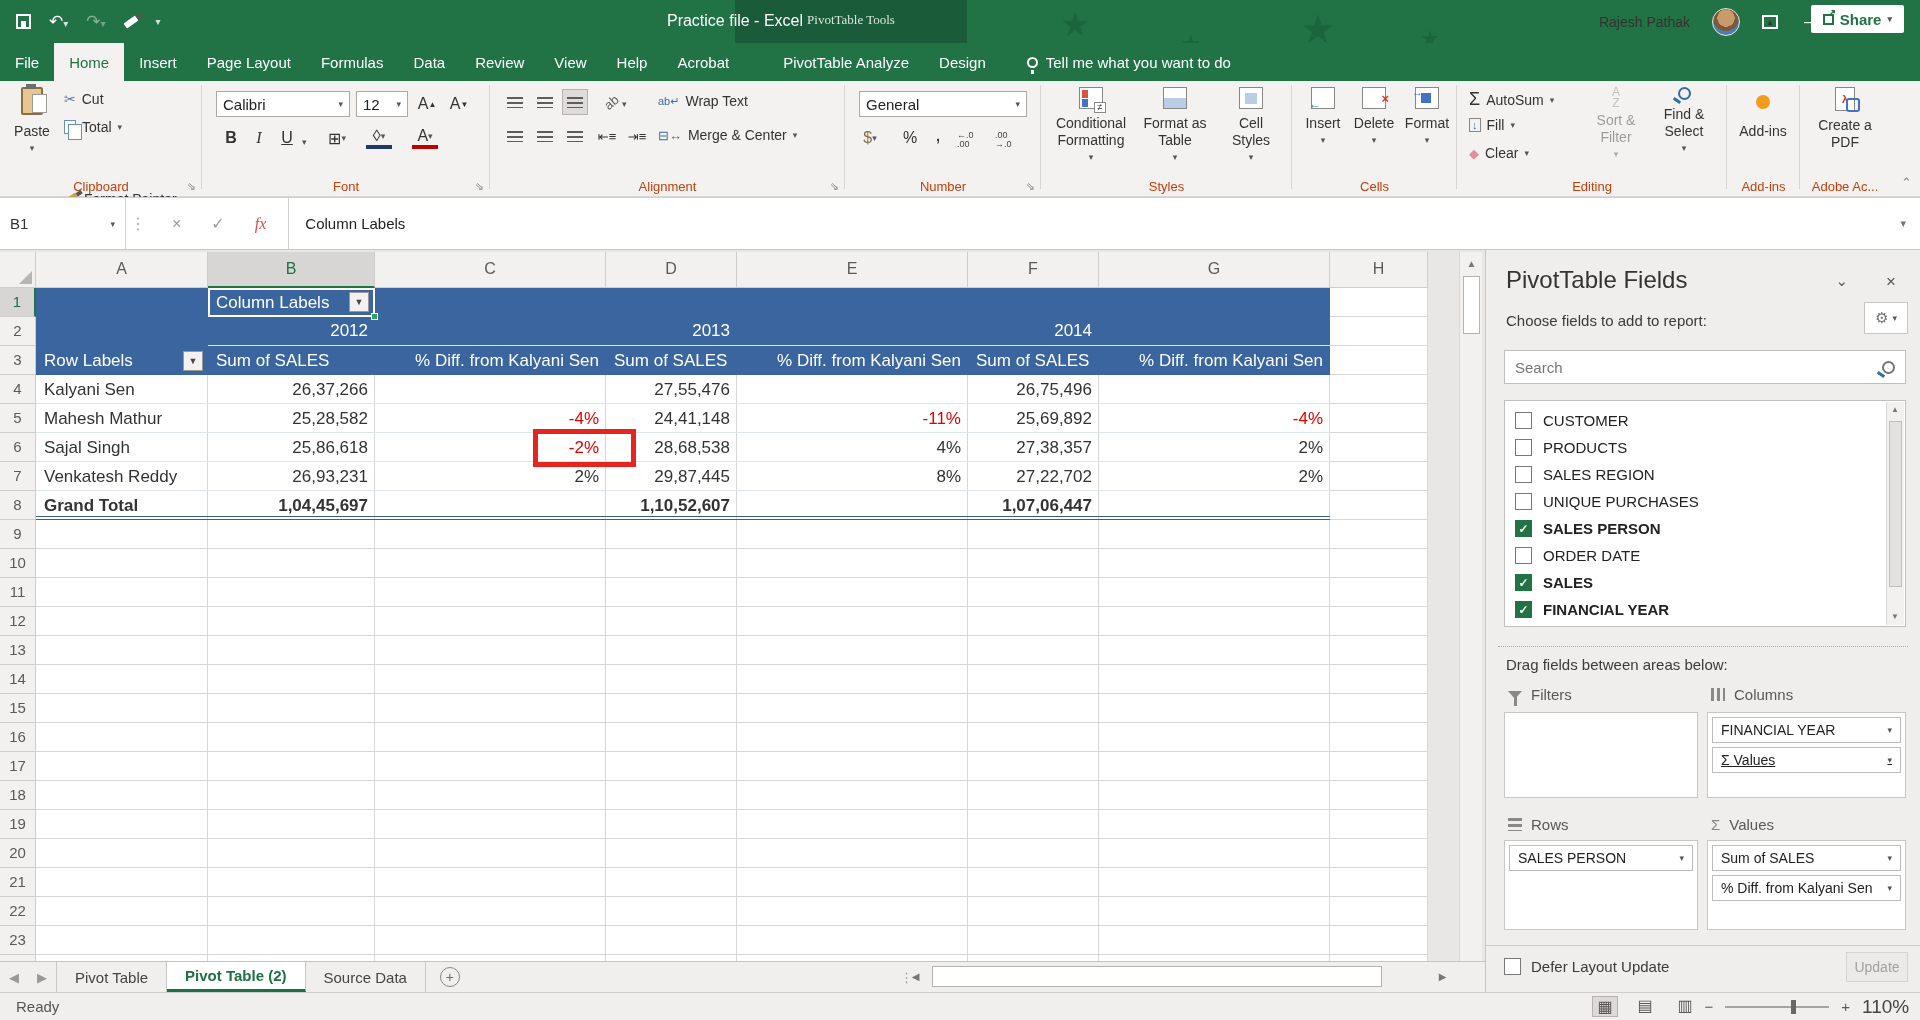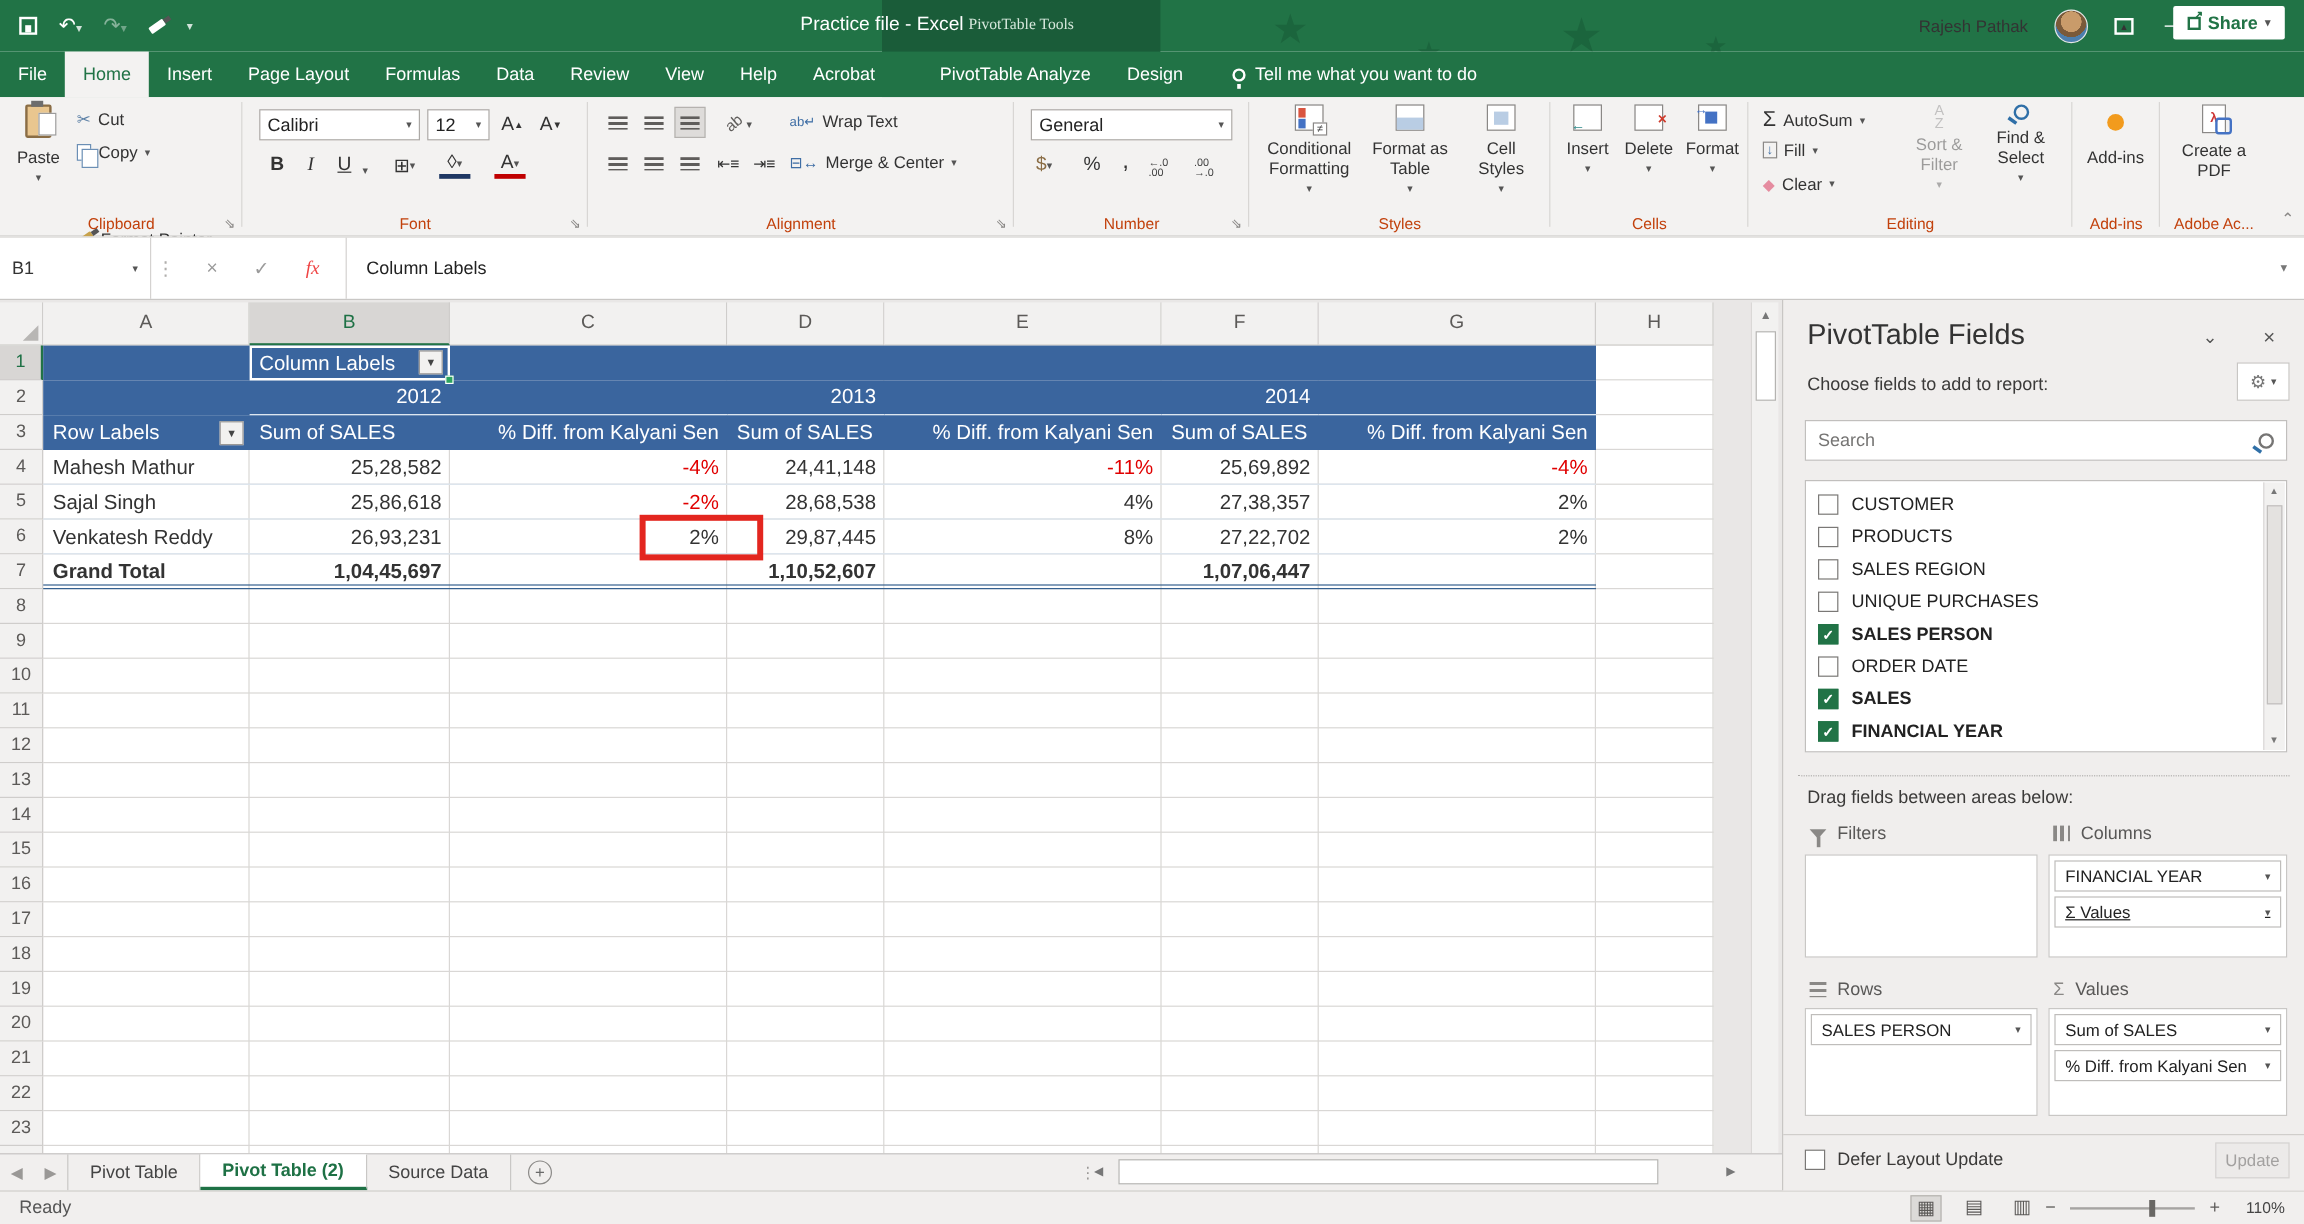--- a/index.html
+++ b/index.html
@@ -118,21 +118,21 @@
   #hscroll{position:absolute;left:906px;top:3px;width:546px;height:24px;}
   #hthumb{position:absolute;left:26px;top:1px;width:450px;height:21px;background:#fff;border:1px solid #b5b3b1;}
   
   #statusbar{top:992px;left:0;width:1920px;height:28px;background:#f1efee;border-top:1px solid #d0cecb;display:flex;align-items:center;position:absolute;font-size:15px;color:#555;}
   #views{position:absolute;right:222px;display:flex;gap:14px;font-size:16px;color:#5c5a58;}
   .vic{width:26px;text-align:center;}
   .vic.on{background:#dcdad8;border:1px solid #b5b2af;}
   #zoomctl{position:absolute;right:16px;display:flex;align-items:center;gap:12px;color:#5c5a58;}
   #ztrack{width:104px;height:2px;background:#a6a4a2;position:relative;}
   #zthumb{position:absolute;left:66px;top:-6px;width:5px;height:14px;background:#696764;}
-  #zlabel{font-size:13px;color:#444;width:42px;text-align:right;}
+  #zlabel{font-size:19px;color:#444;width:42px;text-align:right;}
   
   #panel{top:250px;left:1485px;width:435px;height:742px;background:#f0eeed;border-left:1px solid #c8c6c4;position:absolute;}
   #p-title{position:absolute;left:20px;top:16px;font-size:24px;color:#333;font-weight:normal;}
   .p-ic{position:absolute;top:22px;color:#555;font-size:15px;}
   #p-choose{position:absolute;left:20px;top:62px;font-size:15px;color:#3b3a39;}
   #p-gear{position:absolute;right:12px;top:52px;width:44px;height:32px;background:#fff;border:1px solid #c8c6c4;display:flex;align-items:center;justify-content:center;gap:4px;color:#777;font-size:15px;}
   #p-search{position:absolute;left:18px;top:100px;width:402px;height:34px;background:#fff;border:1px solid #c1bfbd;display:flex;align-items:center;justify-content:space-between;padding:0 10px;font-size:15px;color:#767574;}
   #p-list{position:absolute;left:18px;top:150px;width:402px;height:227px;background:#fff;border:1px solid #c1bfbd;}
   .fitem{position:absolute;left:10px;display:flex;align-items:center;gap:11px;height:27px;font-size:15px;color:#222;}
   .fitem.bold{font-weight:bold;}
@@ -214,21 +214,21 @@
       <span class="clipboard-ic"></span>
       <span style="margin-top:8px;">Paste</span>
       <span class="caret">▾</span>
     </div>
     <div class="srow" style="left:64px;top:10px;">
         <span style="color:#5a7fa5;">✂</span>
         <span>Cut</span>
       </div>
     <div class="srow" style="left:64px;top:38px;">
         <span class="copy-ic"></span>
-        <span>Copy</span>
+        <span>Total</span>
         <span class="caret">▾</span>
       </div>
     <div class="srow" style="left:64px;top:66px;margin-top:44px;">
         <span class="brush-ic"></span>
         <span>Format Painter</span>
       </div>
     <div class="glabel">Clipboard</div>
     <span class="launcher" style="right:6px;">⇘</span>
     <div class="gdiv" style="right:0;"></div>
   </div>
@@ -561,20 +561,43 @@
         </div>
       <div class="pc w5 txt">
           <span>Sum of SALES</span>
         </div>
       <div class="pc w6 num">
           <span>% Diff. from Kalyani Sen</span>
         </div>
     </div>
     <div class="prow sep">
       <div class="pc w0 txt">
+          <span>Kalyani Sen</span>
+        </div>
+      <div class="pc w1 num">
+          <span>26,37,266</span>
+        </div>
+      <div class="pc w2 num">
+          <span></span>
+        </div>
+      <div class="pc w3 num">
+          <span>27,55,476</span>
+        </div>
+      <div class="pc w4 num">
+          <span></span>
+        </div>
+      <div class="pc w5 num">
+          <span>26,75,496</span>
+        </div>
+      <div class="pc w6 num">
+          <span></span>
+        </div>
+    </div>
+    <div class="prow sep">
+      <div class="pc w0 txt">
           <span>Mahesh Mathur</span>
         </div>
       <div class="pc w1 num">
           <span>25,28,582</span>
         </div>
       <div class="pc w2 num neg">
           <span>-4%</span>
         </div>
       <div class="pc w3 num">
           <span>24,41,148</span>

